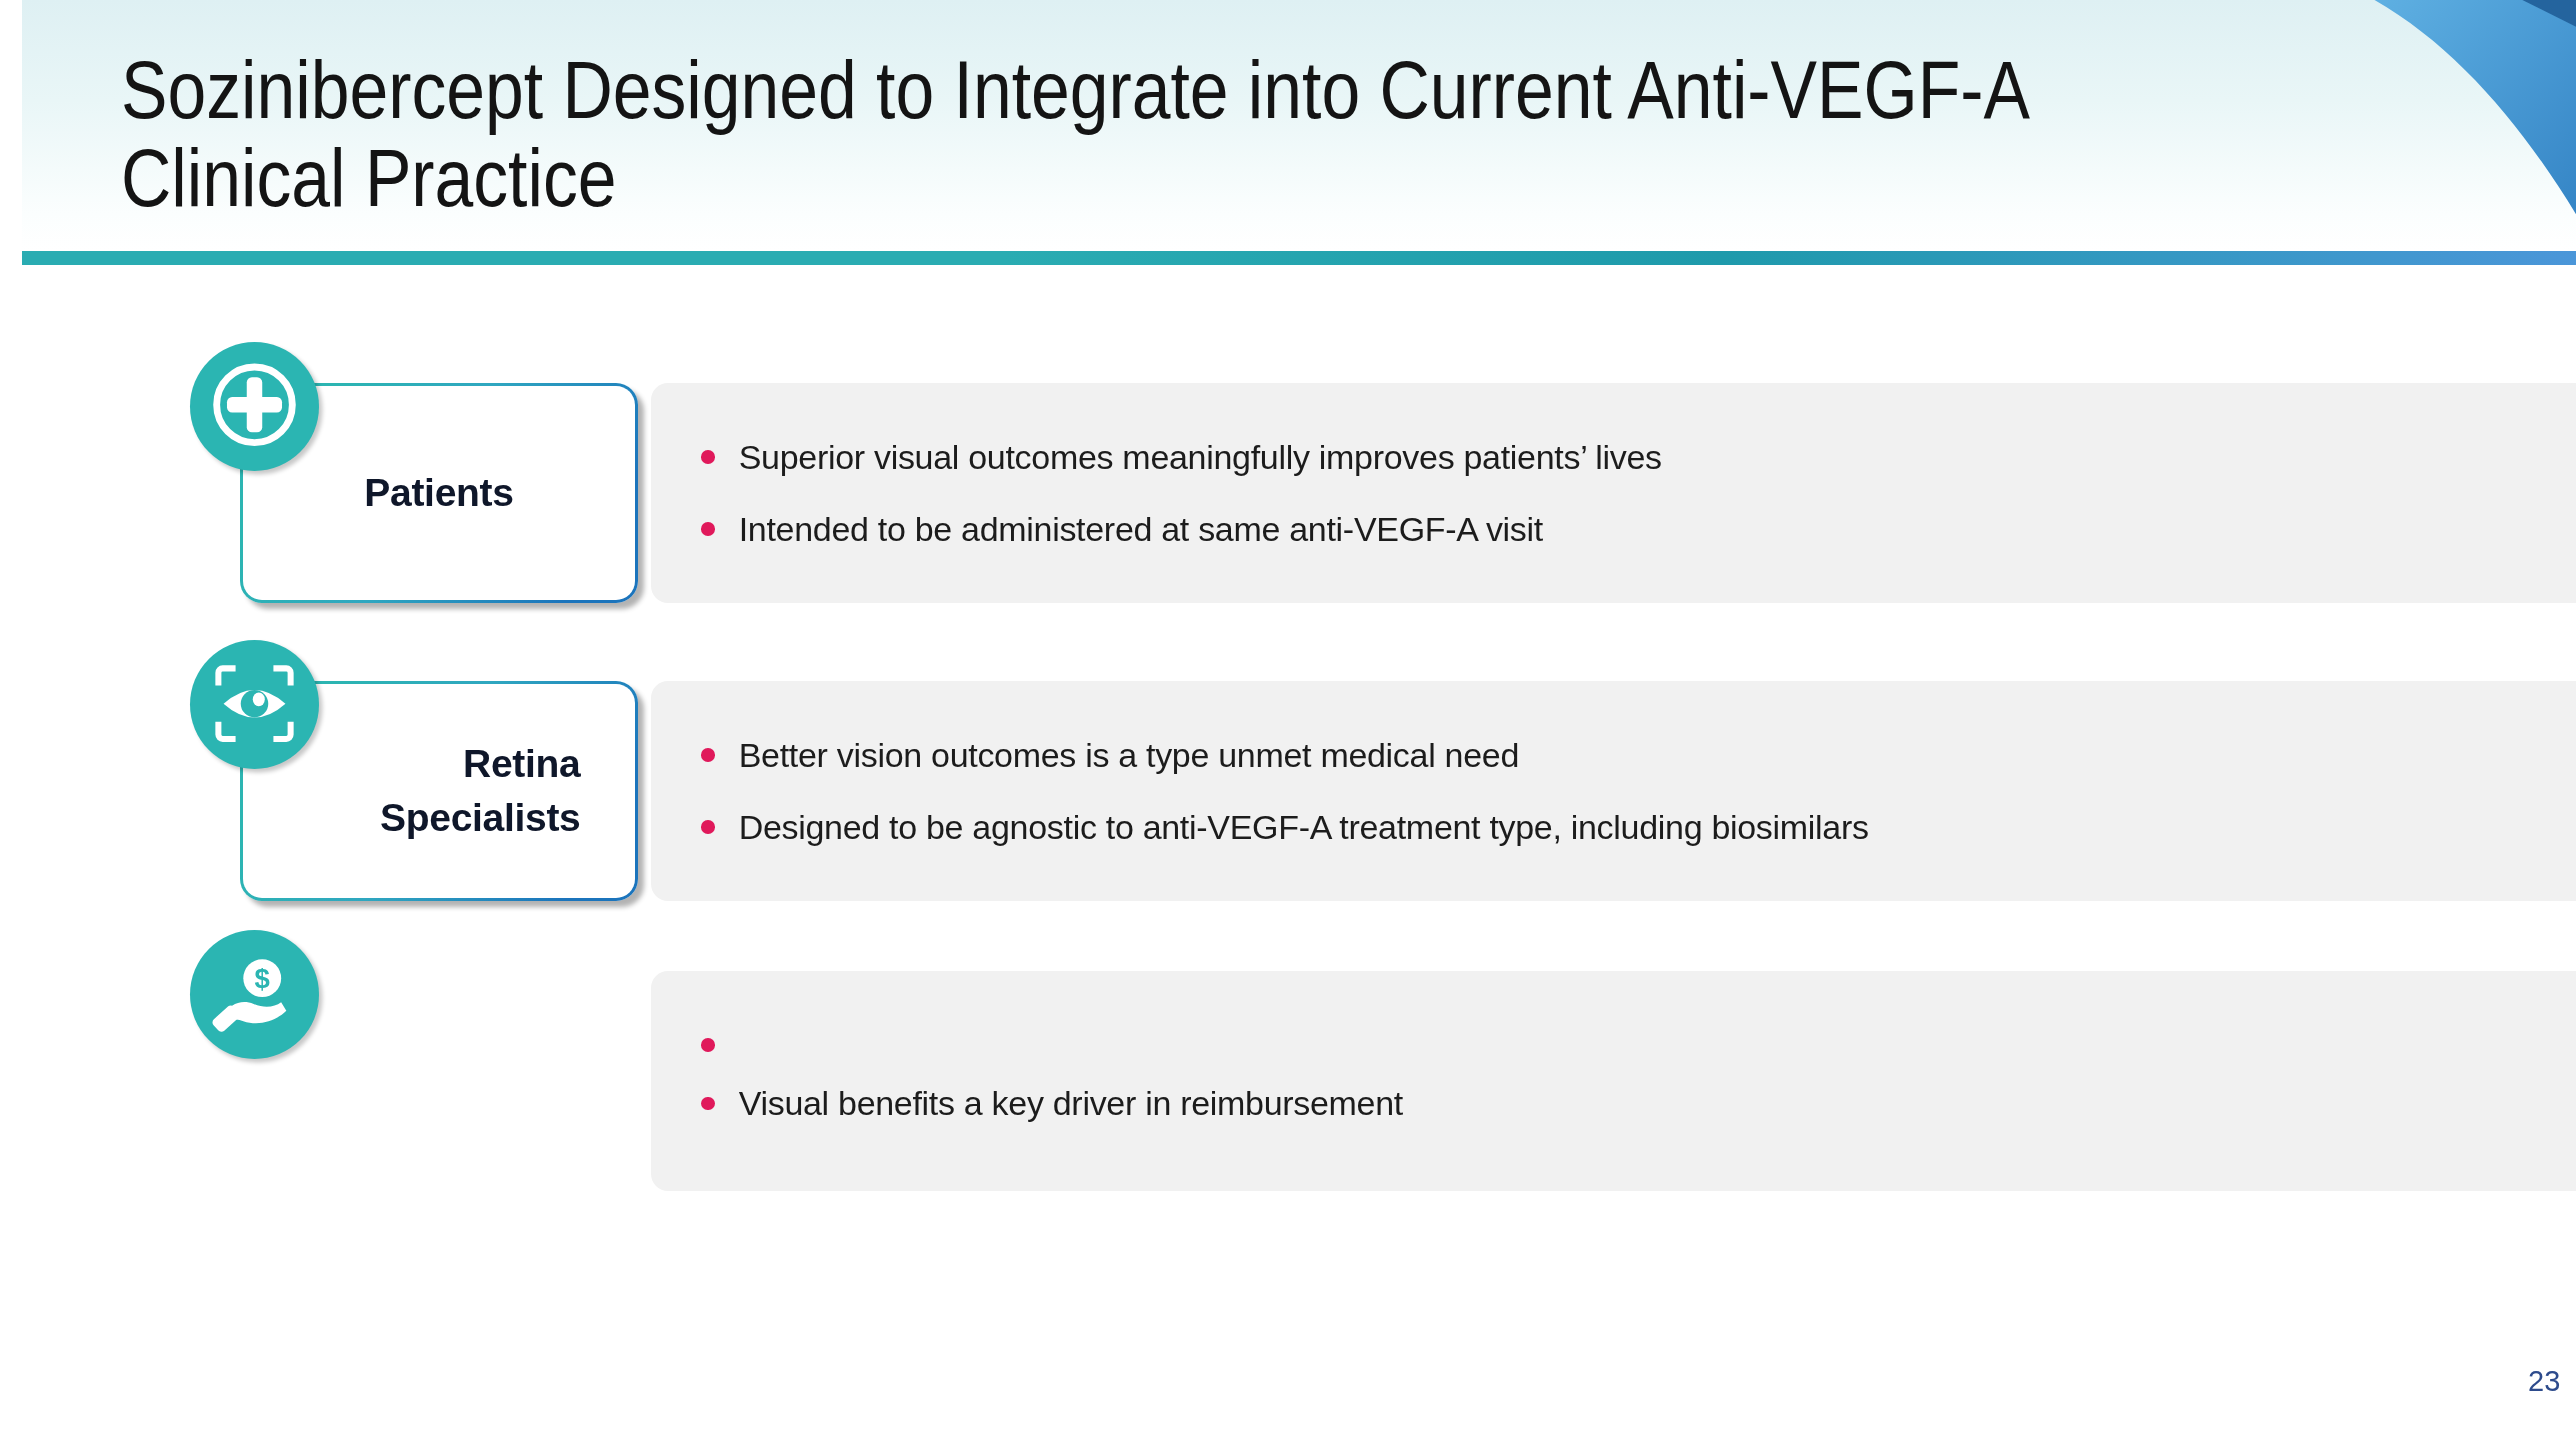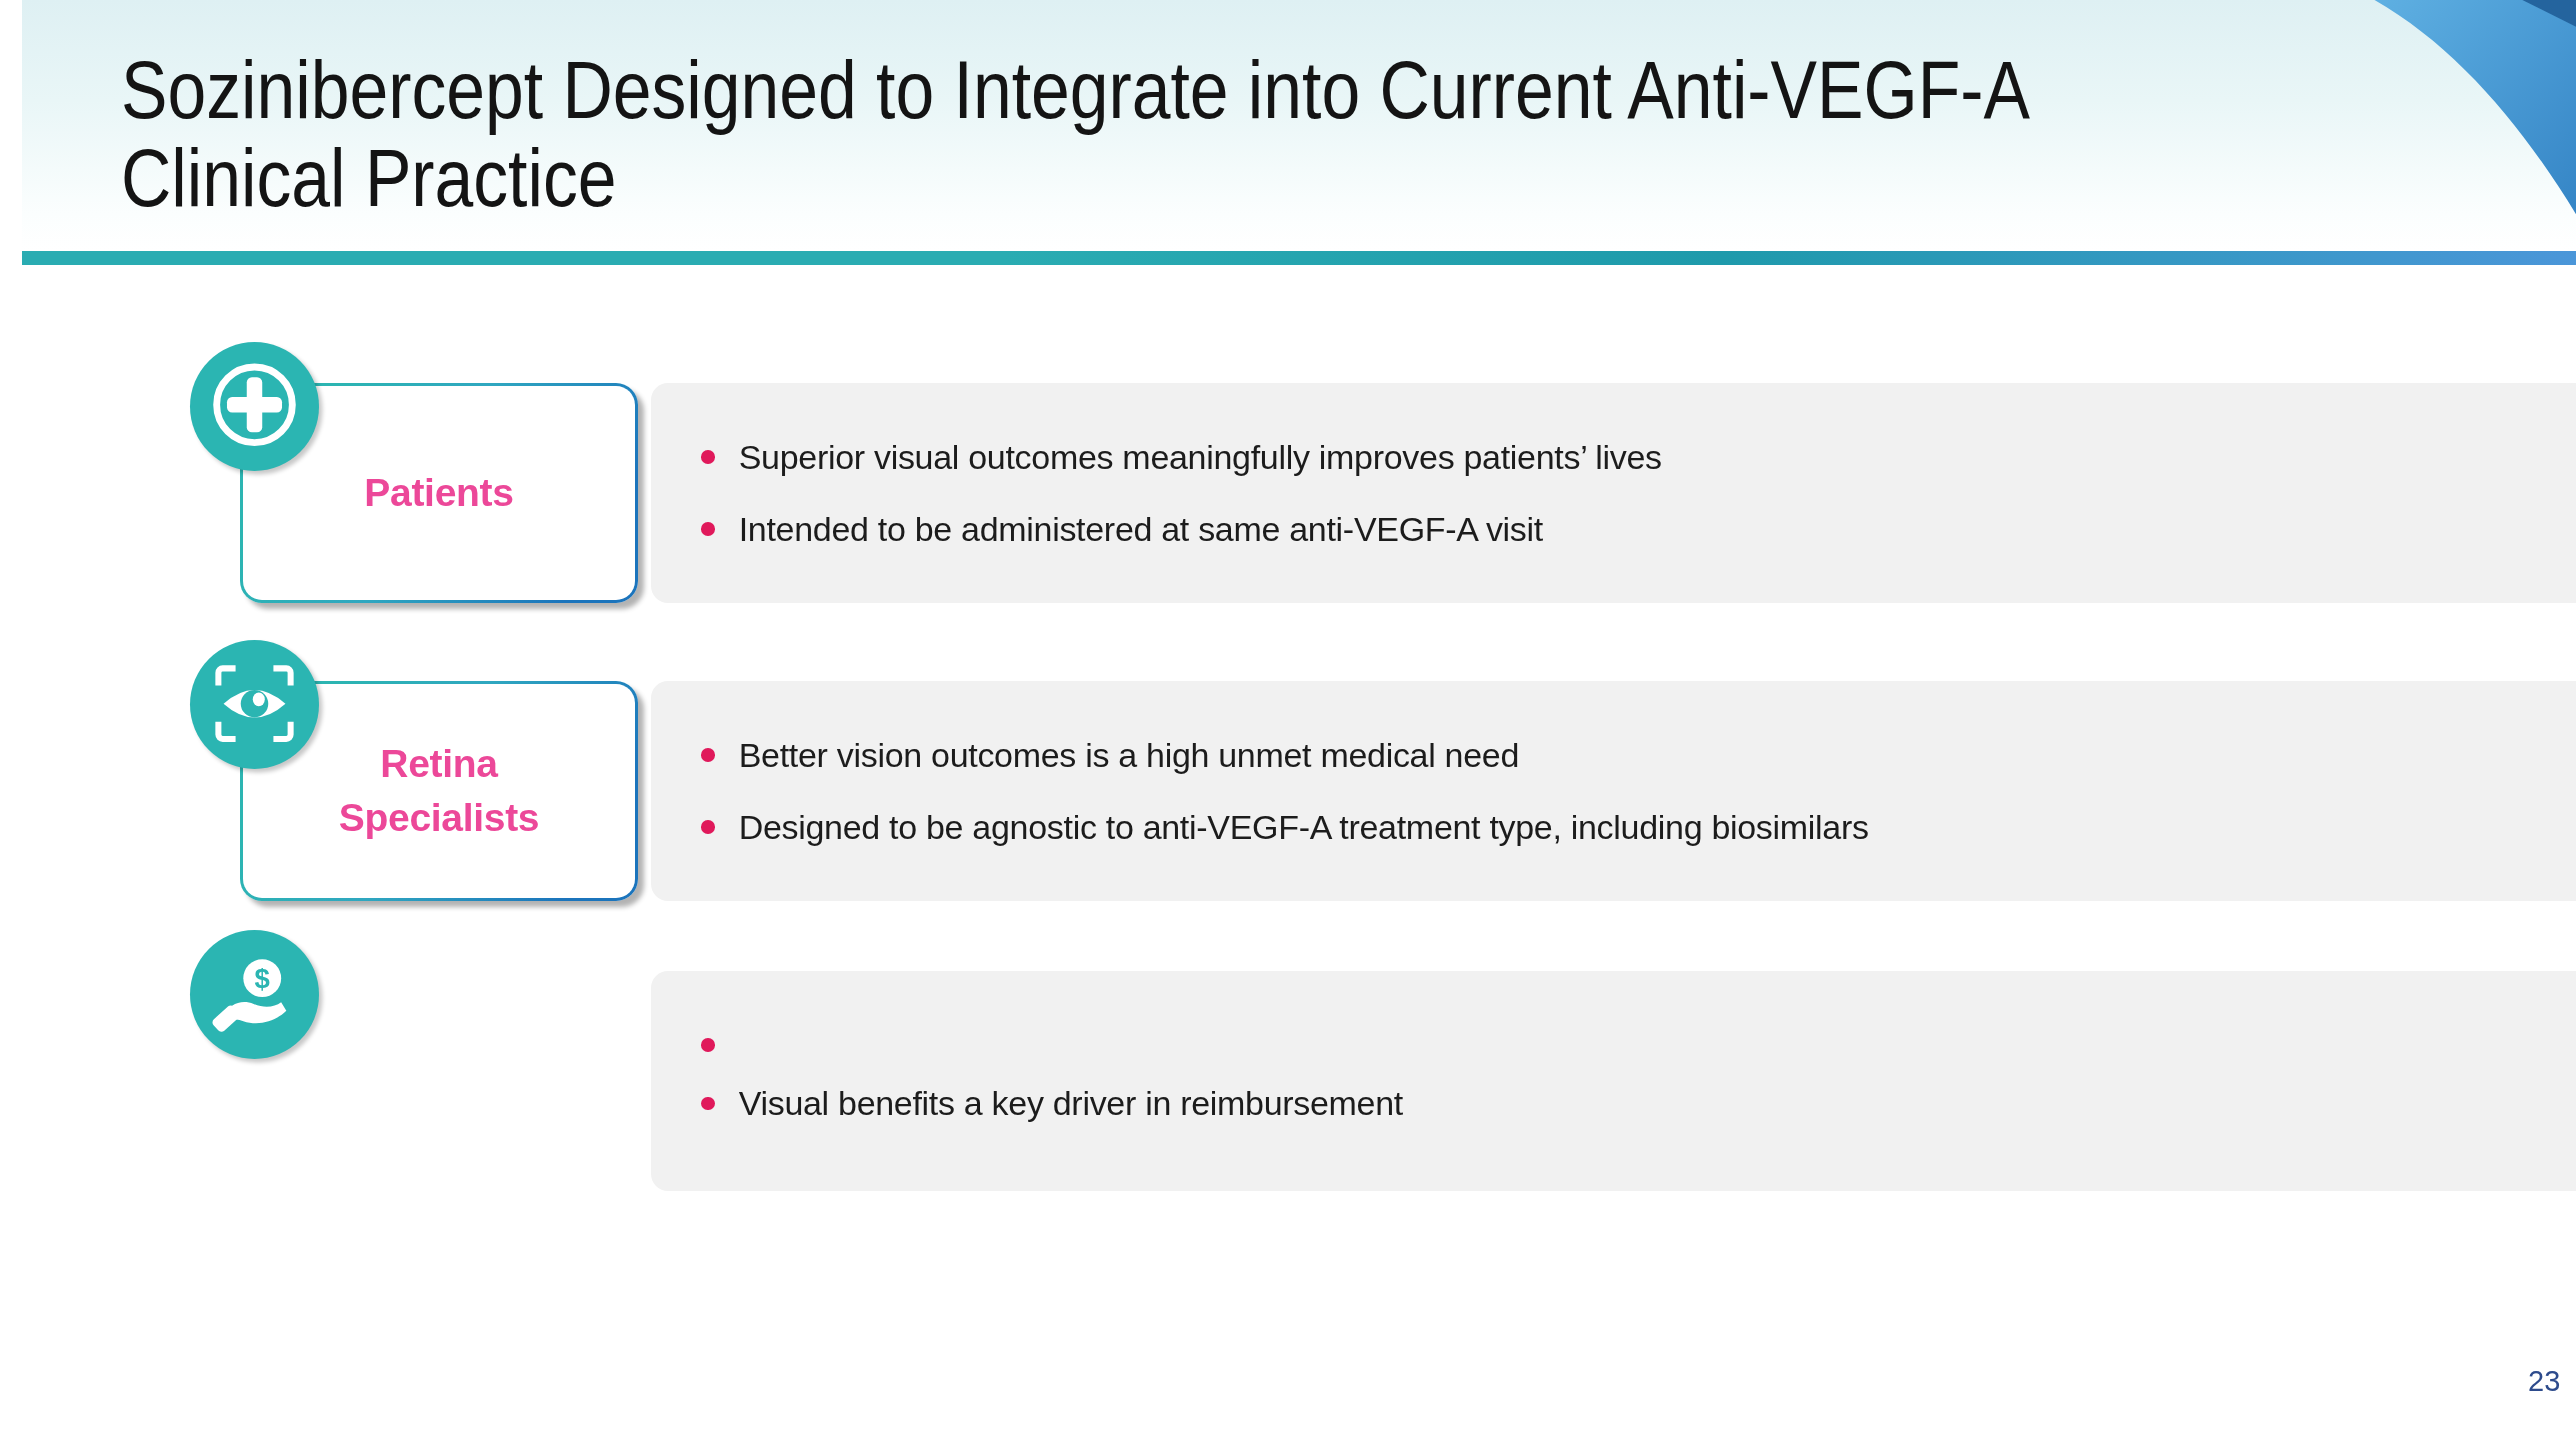--- a/index.html
+++ b/index.html
@@ -42,22 +42,22 @@
     position:absolute;left:218px;top:0;width:398px;height:220px;box-sizing:border-box;
     padding:3.4px;border-radius:22px;
     background:linear-gradient(120deg,#2CB5B2 18%,#2FA7C0 48%,#1B74BC 86%);
     box-shadow:6px 6px 5.2px rgba(0,0,0,0.30);
   }
   .card-inner{
     width:100%;height:100%;background:#ffffff;border-radius:19px;
     display:flex;align-items:center;justify-content:center;
   }
   .card-label{
-    font-size:39px;line-height:1.38;font-weight:700;color:#ec4899;
-    text-align:center;max-width:283px;letter-spacing:-0.3px;
+    font-size:39px;line-height:1.38;font-weight:700;color:#0f172a;
+    text-align:right;max-width:283px;letter-spacing:-0.3px;
   }
   .icon-circle{
     position:absolute;left:168px;top:-41px;width:129px;height:129px;border-radius:50%;
     background:#2BB5B2;box-shadow:3.4px 3.4px 4.3px rgba(0,0,0,0.22);
   }
   .icon-circle svg{display:block;width:129px;height:129px;}
   
   .page-number{
     position:absolute;left:2506px;top:1367px;font-size:29px;line-height:1;
     color:#2D4B8C;letter-spacing:0;
@@ -108,21 +108,21 @@
         <rect x="66" y="41" width="18" height="64" rx="6" fill="#ffffff"></rect>
         <rect x="43" y="64" width="64" height="18" rx="6" fill="#ffffff"></rect>
       </svg>
     </div>
   </div>
 
   <div class="row row-2">
     <div class="bullets-panel">
       <div class="bullet-item">
         <span class="bullet-dot"></span>
-        <span class="bullet-text">Better vision outcomes is a high unmet medical need</span>
+        <span class="bullet-text">Better vision outcomes is a type unmet medical need</span>
       </div>
       <div class="bullet-item">
         <span class="bullet-dot"></span>
         <span class="bullet-text">Designed to be agnostic to anti-VEGF-A treatment type, including biosimilars</span>
       </div>
     </div>
     <div class="stakeholder-card">
       <div class="card-inner">
         <span class="card-label">Retina Specialists</span>
       </div>

